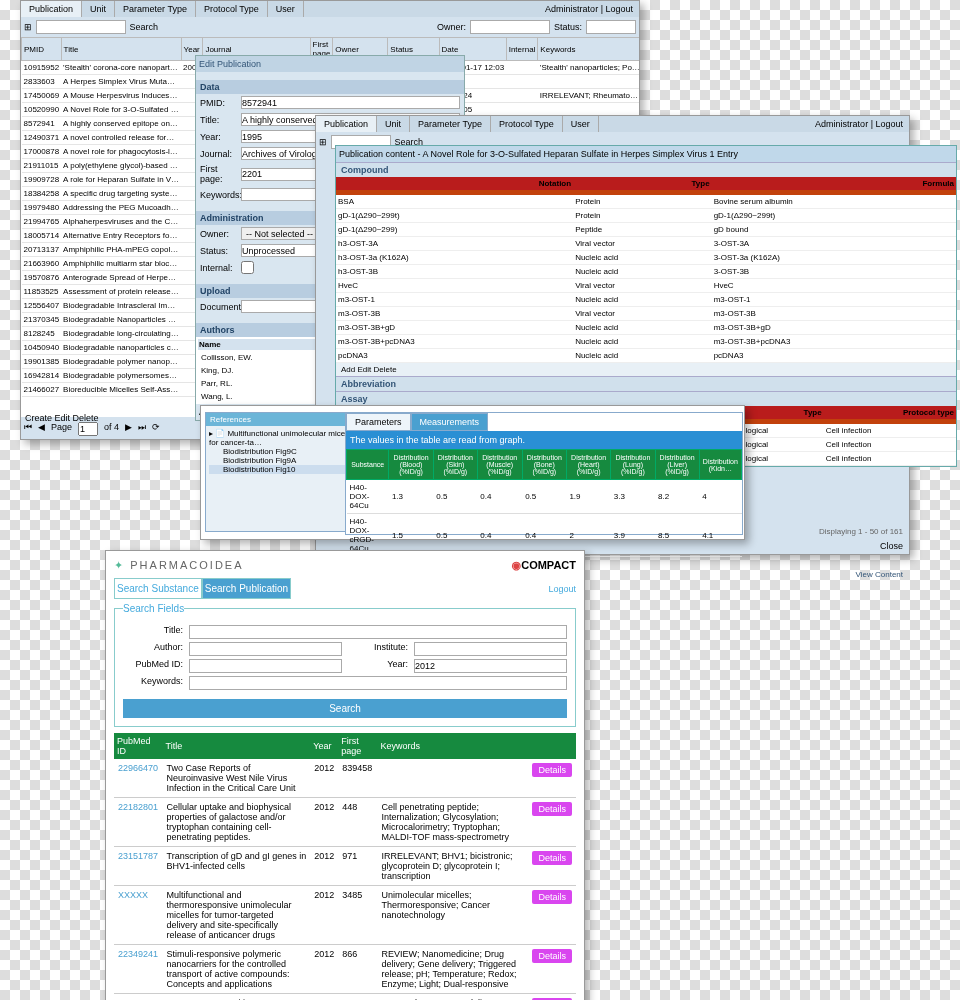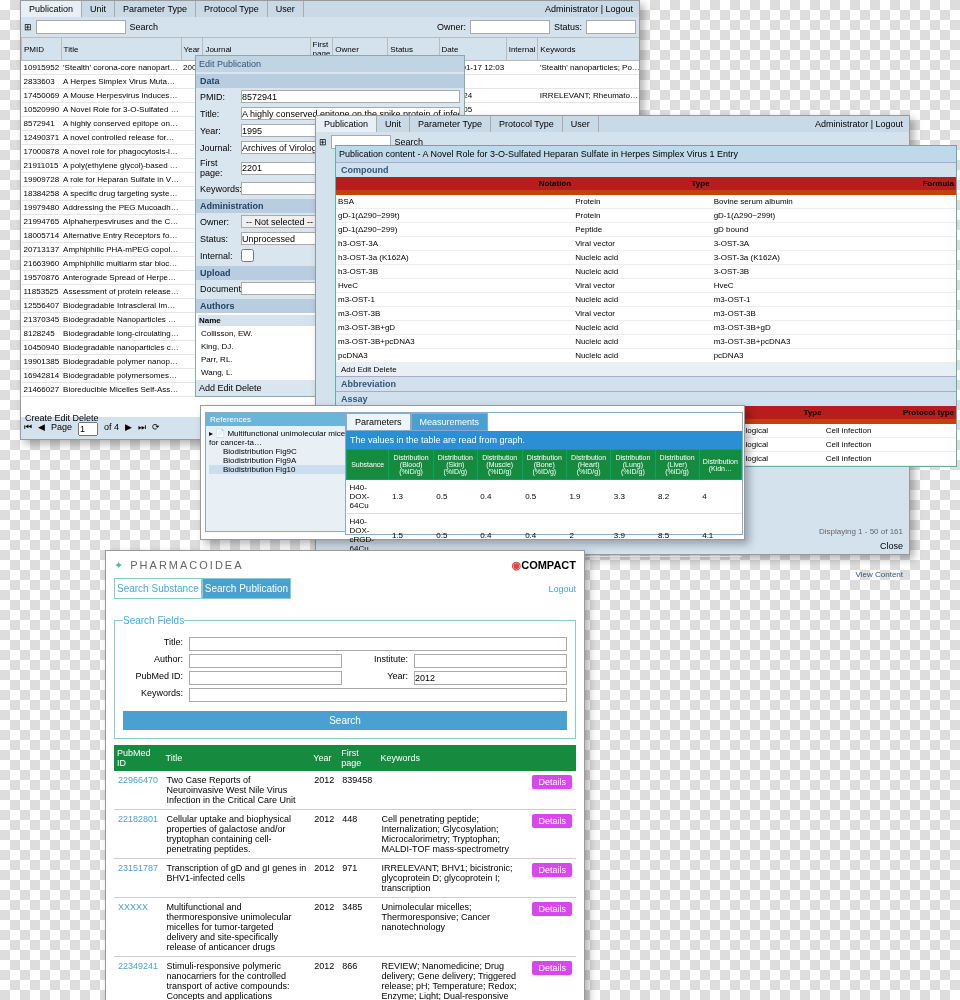--- a/index.html
+++ b/index.html
@@ -11,21 +11,21 @@
 .tab.active{background:#e8f0f6}
 .admin{margin-left:auto;padding:3px 6px;font-size:9px}
 .toolbar{display:flex;align-items:center;padding:3px;font-size:9px;background:#d4e2ee;gap:4px}
 .toolbar input{font-size:9px;height:14px;border:1px solid #aaa}
 .grid{font-size:8px;width:100%;border-collapse:collapse;background:#fff}
 .grid th{background:#d4e2ee;padding:2px;text-align:left;border:1px solid #bbb;font-weight:normal}
 .grid td{padding:2px;border-bottom:1px solid #e5e5e5;white-space:nowrap;overflow:hidden;text-overflow:ellipsis;max-width:120px}
 .pager{position:absolute;bottom:0;left:0;right:0;background:#d4e2ee;padding:3px;font-size:9px;display:flex;gap:6px}
 .editdlg{position:absolute;left:195px;top:55px;width:270px;background:#d9e6f0;border:1px solid #8aa;padding:0;font-size:9px}
 .editdlg .hdr{background:#c0d4e4;padding:3px;font-size:9px;color:#357}
-.editdlg .sect{background:#b8cde0;padding:2px 4px;margin-top:2px;font-weight:bold;color:#246}
+.editdlg .sect{background:#b8cde0;padding:2px 4px;margin-top:8px;font-weight:bold;color:#246}
 .editdlg .row{display:flex;padding:2px 4px;align-items:center}
 .editdlg .row label{width:41px}
 .editdlg .row input,.editdlg .row select{flex:1;height:13px;font-size:9px;border:1px solid #aaa}
 .authgrid{width:100%;font-size:8px;background:#fff}
 .authgrid th{background:#d4e2ee;padding:1px;text-align:left}
 .authgrid td{padding:1px 3px}
 .win2{left:315px;top:115px;width:595px;height:440px;background:#d4e2ee}
 .pubcontent{position:absolute;left:335px;top:145px;width:622px;background:#e8f0f6;border:1px solid #6aa;font-size:9px}
 .pubcontent .title{background:#c0d8ea;padding:3px}
 .sect2{background:#d0e0ec;padding:2px 5px;font-weight:bold;color:#357;border-top:1px solid #aac}
@@ -44,21 +44,21 @@
 .bluebar{background:#2a8fd4;color:#fff;padding:4px;font-size:9px}
 .dgrid{width:100%;border-collapse:collapse;font-size:8px}
 .dgrid th{background:#168a3f;color:#fff;padding:4px 2px;font-weight:normal;border:1px solid #0a6;font-size:7px}
 .dgrid td{padding:3px;border-bottom:1px solid #ddd}
 .win4{left:105px;top:550px;width:480px;background:#fff;padding:8px}
 .logo4{display:flex;justify-content:space-between;align-items:center;margin-bottom:6px}
 .stabs{display:flex;font-size:10px}
 .stab{padding:4px 2px;border:1px solid #8cc;background:#fff;color:#4ad}
 .stab.active{background:#4aa0d0;color:#fff}
 .logout{font-size:9px;color:#4ad}
-.sfields{border:1px solid #8cc;padding:8px;margin-top:16px;font-size:10px}
+.sfields{border:1px solid #8cc;padding:8px;margin-top:4px;font-size:10px}
 .sfields legend{color:#4ad;font-size:10px}
 .srow{display:flex;margin:3px 0;gap:6px}
 .srow label{width:60px;text-align:right;font-size:9px}
 .srow input{flex:1;height:14px;border:1px solid #aaa;font-size:9px}
 .sbtn{width:100%;background:#4aa0d0;color:#fff;border:none;padding:4px;margin-top:6px;font-size:10px}
 .rgrid{width:100%;border-collapse:collapse;font-size:9px;margin-top:6px}
 .rgrid th{background:#168a3f;color:#fff;padding:3px;text-align:left;font-weight:normal}
 .rgrid td{padding:4px;border-bottom:1px solid #ccc;vertical-align:top}
 .rgrid a{color:#4aa0d0;text-decoration:none}
 .dbtn{background:#d946ef;color:#fff;border:none;padding:2px 6px;font-size:9px;border-radius:2px}

